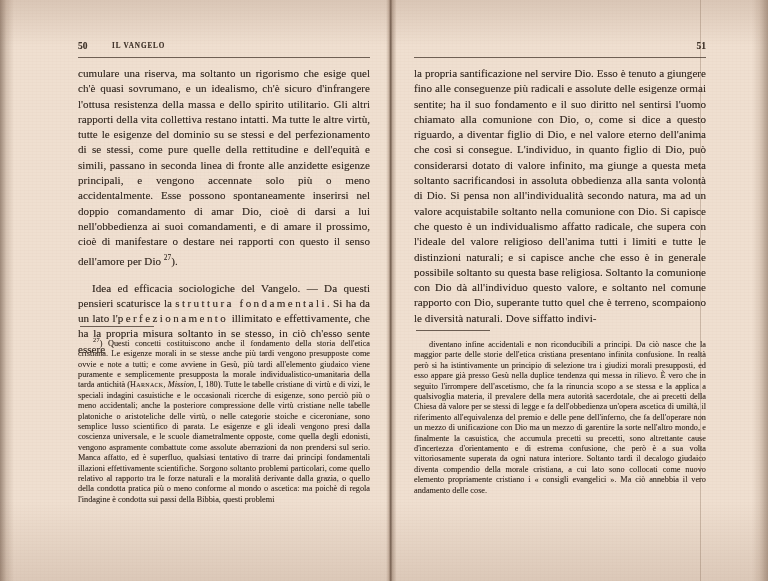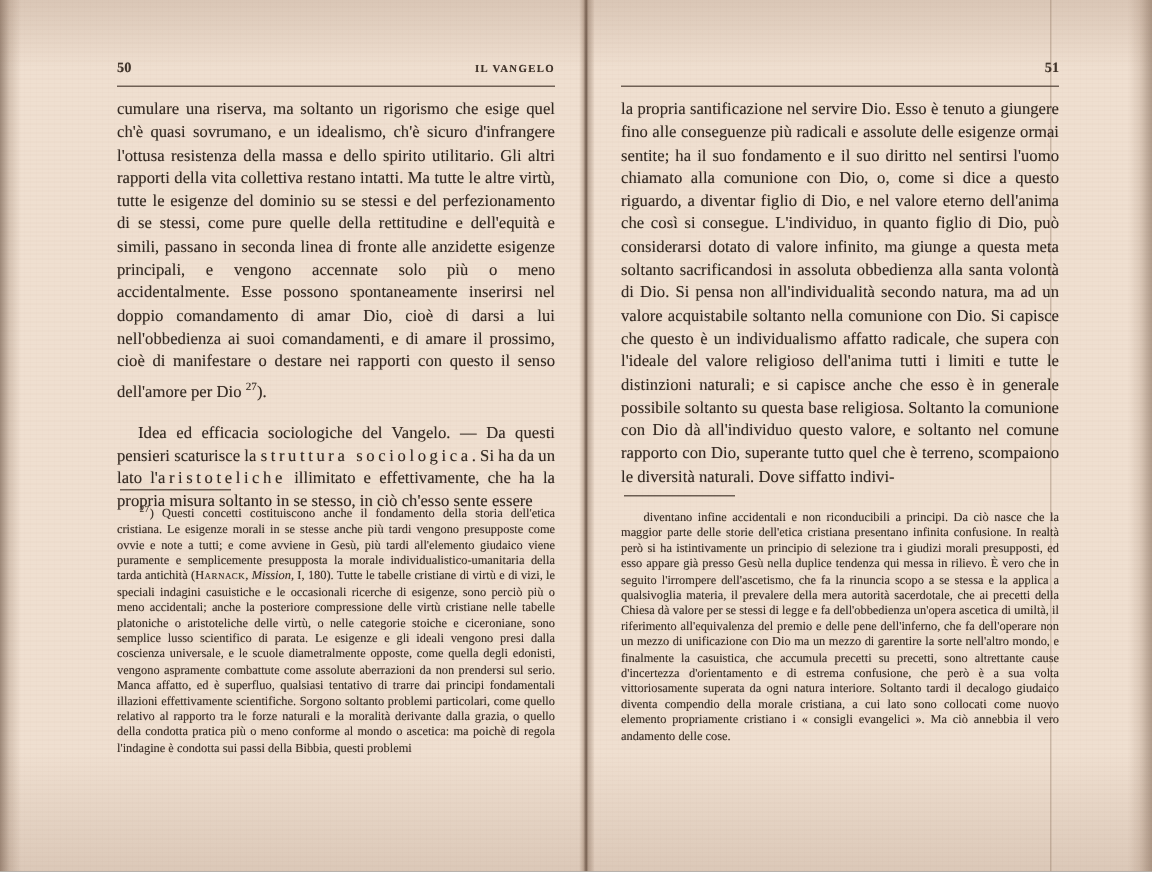--- a/index.html
+++ b/index.html
@@ -108,21 +108,21 @@
   }
   .rh-num {
     position: absolute;
     font-size: 9.5px;
     font-weight: 700;
     letter-spacing: 0;
     top: -1px;
   }
   .page-left  .rh-num { left: 0; }
   .page-right .rh-num { right: 0; text-align: center; }
-  .page-left  .rh-title { left: 34px; right: 0; text-align: right; }
+  .page-left  .rh-title { left: 34px; right: 0; text-align: left; }
   .page-right .rh-title { left: 0; right: 36px; text-align: center; }
 
   .head-rule {
     position: absolute;
     top: 57px;
     left: 0;
     width: 100%;
     height: 1px;
     background: #4a3c32;
     opacity: 0.78;
@@ -197,21 +197,21 @@
       <span class="rh-num">50</span>
       <span class="rh-title">IL VANGELO</span>
     </div>
     <div class="head-rule"></div>
 
     <div class="body-block">
       <p><span>cumulare una riserva, ma soltanto un rigorismo che esige quel ch'è quasi sovrumano, e un idealismo, ch'è sicuro d'infrangere l'ottusa resistenza della massa e dello spirito utilitario. Gli altri rapporti della vita collettiva restano intatti. Ma tutte le altre virtù, tutte le esigenze del dominio su se stessi e del perfezionamento di se stessi, come pure quelle della rettitudine e dell'equità e simili, passano in seconda linea di fronte alle anzidette esigenze principali, e vengono accennate solo più o meno accidentalmente. Esse possono spontaneamente inserirsi nel doppio comandamento di amar Dio, cioè di darsi a lui nell'obbedienza ai suoi comandamenti, e di amare il prossimo, cioè di manifestare o destare nei rapporti con questo il senso dell'amore per Dio </span><span class="fn-ref">27</span><span>).</span></p>
 
       <div class="para-gap"></div>
 
-      <p class="indented"><span class="sec-head">Idea ed efficacia sociologiche del Vangelo. —</span><span> Da questi pensieri scaturisce la </span><span class="spaced">struttura sociologica</span><span>. Si ha da un lato l'</span><span class="spaced">aristoteliche</span><span> illimitato e effettivamente, che ha la propria misura soltanto in se stesso, in ciò ch'esso sente essere</span></p>
+      <p class="indented"><span class="sec-head">Idea ed efficacia sociologiche del Vangelo. —</span><span> Da questi pensieri scaturisce la </span><span class="spaced">struttura fondamentali</span><span>. Si ha da un lato l'</span><span class="spaced">perfezionamento</span><span> illimitato e effettivamente, che ha la propria misura soltanto in se stesso, in ciò ch'esso sente essere</span></p>
     </div>
 
     <div class="fn-rule"></div>
 
     <div class="footnote">
       <p><span class="fn-marker">27</span><span>)</span><span> Questi concetti costituiscono anche il fondamento della storia dell'etica cristiana. Le esigenze morali in se stesse anche più tardi vengono presupposte come ovvie e note a tutti; e come avviene in Gesù, più tardi all'elemento giudaico viene puramente e semplicemente presupposta la morale individualistico-umanitaria della tarda antichità (</span><span class="sc">Harnack</span><span>, </span><span class="it">Mission</span><span>, I, 180). Tutte le tabelle cristiane di virtù e di vizi, le speciali indagini casuistiche e le occasionali ricerche di esigenze, sono perciò più o meno accidentali; anche la posteriore compressione delle virtù cristiane nelle tabelle platoniche o aristoteliche delle virtù, o nelle categorie stoiche e ciceroniane, sono semplice lusso scientifico di parata. Le esigenze e gli ideali vengono presi dalla coscienza universale, e le scuole diametralmente opposte, come quella degli edonisti, vengono aspramente combattute come assolute aberrazioni da non prendersi sul serio. Manca affatto, ed è superfluo, qualsiasi tentativo di trarre dai principi fondamentali illazioni effettivamente scientifiche. Sorgono soltanto problemi particolari, come quello relativo al rapporto tra le forze naturali e la moralità derivante dalla grazia, o quello della condotta pratica più o meno conforme al mondo o ascetica: ma poichè di regola l'indagine è condotta sui passi della Bibbia, questi problemi</span></p>
     </div>
   </div>
 
   <div class="page page-right inked">

